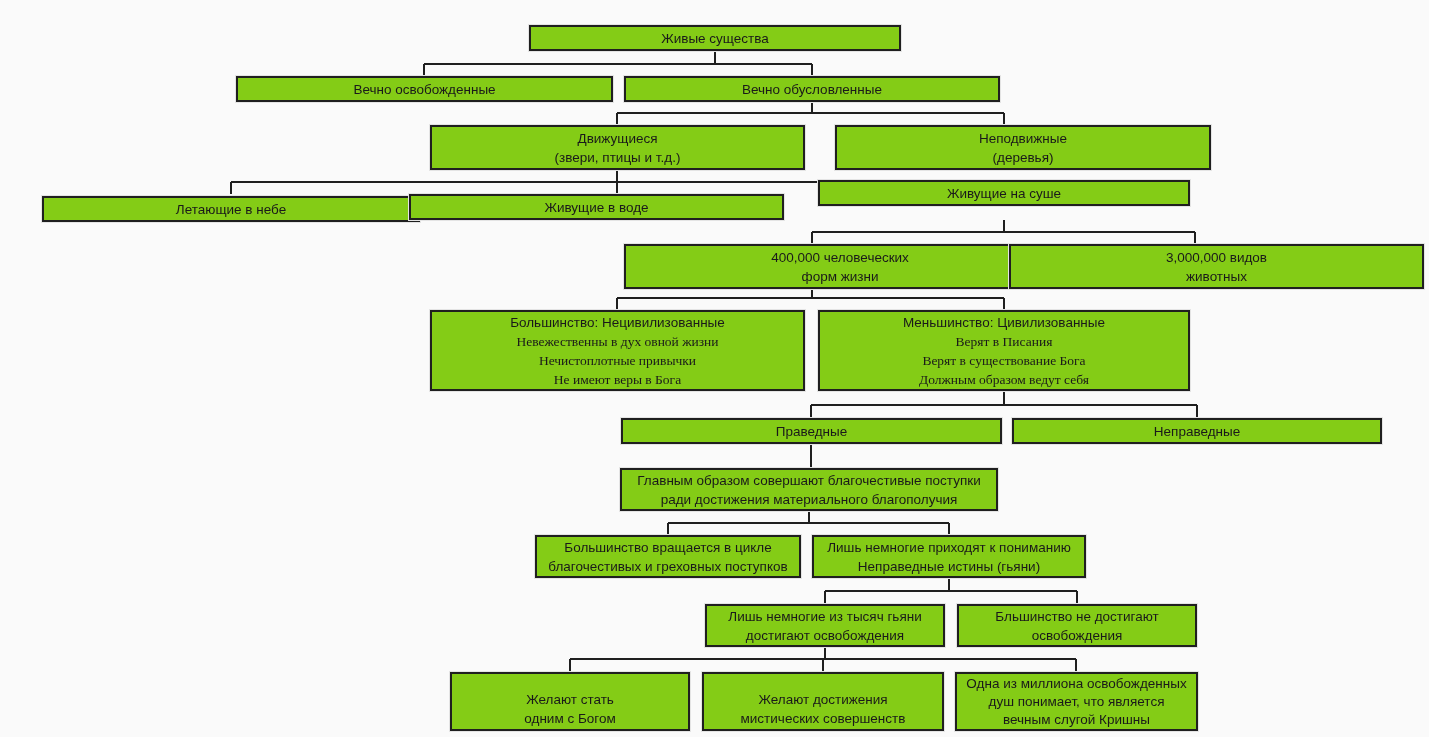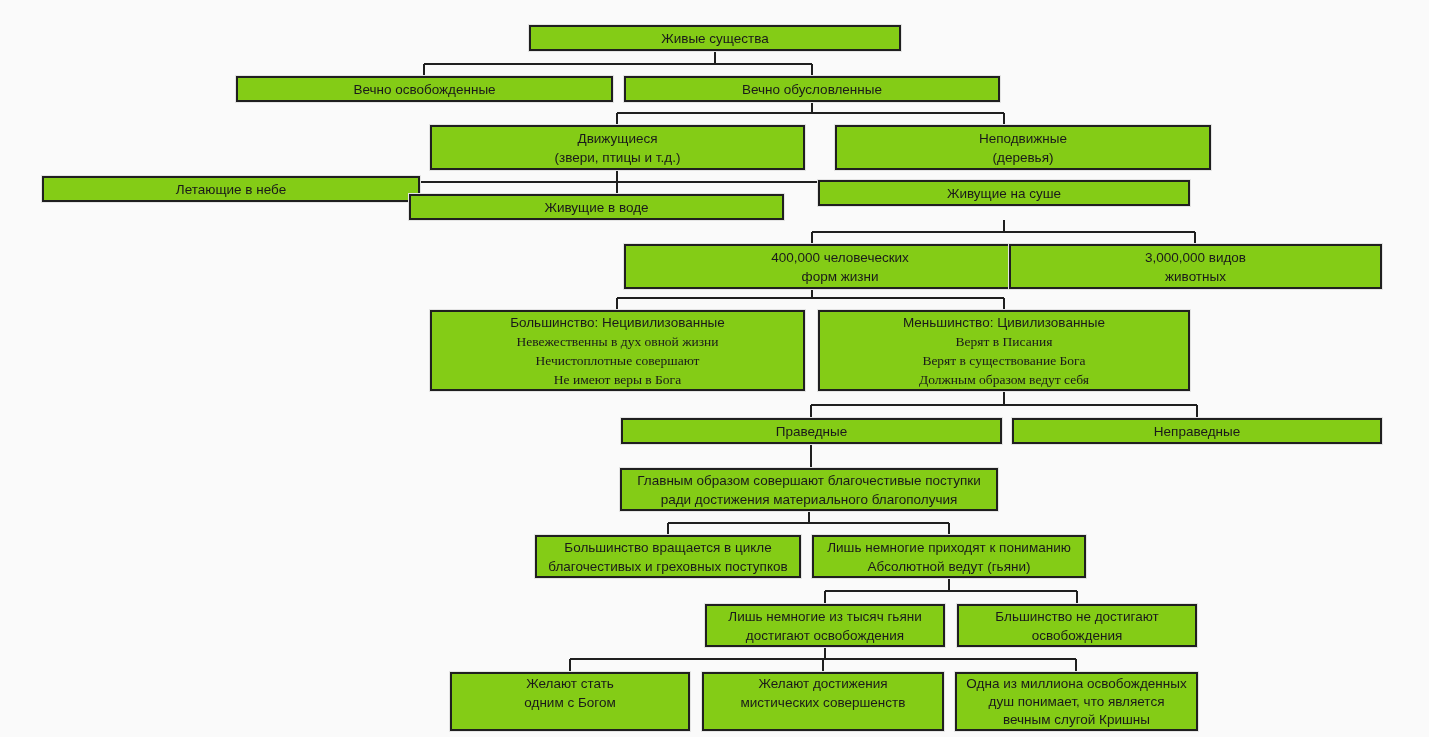--- a/index.html
+++ b/index.html
@@ -10,21 +10,21 @@
   #connectors{position:absolute;left:0;top:0;width:1429px;height:737px;}
   .node{
     position:absolute;box-sizing:border-box;
     background:#84cc16;border:2px solid #1f1f1f;
     display:flex;flex-direction:column;align-items:center;justify-content:center;
     text-align:right;font-size:13.5px;line-height:19px;
     box-shadow:0 0 0 1px #e4e4e4;
   }
   .node span{display:block;white-space:nowrap;}
   .serif{font-family:"Liberation Serif",serif;}
-  .align-top{justify-content:flex-start;padding-top:0;}
+  .align-top{justify-content:flex-start;padding-top:16px;}
 </style>
 </head>
 <body>
 
 <div id="stage">
 
   <svg id="connectors" viewBox="0 0 1429 737" xmlns="http://www.w3.org/2000/svg">
     <path fill="none" stroke="#1f1f1f" stroke-width="2" d="
       M715 51 V64 M424 64 H812 M424 64 V76 M812 64 V76
       M812 102 V113 M617 113 H1004 M617 113 V125 M1004 113 V125
@@ -53,46 +53,46 @@
   <div class="node" style="left:430px;top:125px;width:375px;height:45px">
     <span>Движущиеся</span>
     <span>(звери, птицы и т.д.)</span>
   </div>
 
   <div class="node" style="left:835px;top:125px;width:376px;height:45px">
     <span>Неподвижные</span>
     <span>(деревья)</span>
   </div>
 
-  <div class="node" style="left:42px;top:176px;width:378px;height:26px">
+  <div class="node" style="left:42px;top:196px;width:378px;height:26px">
     <span>Летающие в небе</span>
   </div>
 
   <div class="node" style="left:409px;top:194px;width:375px;height:26px">
     <span>Живущие в воде</span>
   </div>
 
   <div class="node" style="left:818px;top:180px;width:372px;height:26px">
     <span>Живущие на суше</span>
   </div>
 
   <div class="node" style="left:624px;top:244px;width:432px;height:45px">
     <span>400,000 человеческих</span>
     <span>форм жизни</span>
   </div>
 
-  <div class="node" style="left:1009px;top:244px;width:373px;height:45px">
+  <div class="node" style="left:1009px;top:244px;width:415px;height:45px">
     <span>3,000,000 видов</span>
     <span>животных</span>
   </div>
 
   <div class="node" style="left:430px;top:310px;width:375px;height:81px">
     <span>Большинство: Нецивилизованные</span>
     <span class="serif">Невежественны в дух овной жизни</span>
-    <span class="serif">Нечистоплотные совершают</span>
+    <span class="serif">Нечистоплотные привычки</span>
     <span class="serif">Не имеют веры в Бога</span>
   </div>
 
   <div class="node" style="left:818px;top:310px;width:372px;height:81px">
     <span>Меньшинство: Цивилизованные</span>
     <span class="serif">Верят в Писания</span>
     <span class="serif">Верят в существование Бога</span>
     <span class="serif">Должным образом ведут себя</span>
   </div>
 
@@ -109,21 +109,21 @@
     <span>ради достижения материального благополучия</span>
   </div>
 
   <div class="node" style="left:535px;top:535px;width:266px;height:43px">
     <span>Большинство вращается в цикле</span>
     <span>благочестивых и греховных поступков</span>
   </div>
 
   <div class="node" style="left:812px;top:535px;width:274px;height:43px">
     <span>Лишь немногие приходят к пониманию</span>
-    <span>Абсолютной ведут (гьяни)</span>
+    <span>Неправедные истины (гьяни)</span>
   </div>
 
   <div class="node" style="left:705px;top:604px;width:240px;height:43px">
     <span>Лишь немногие из тысяч гьяни</span>
     <span>достигают освобождения</span>
   </div>
 
   <div class="node" style="left:957px;top:604px;width:240px;height:43px">
     <span>Бльшинство не достигают</span>
     <span>освобождения</span>

